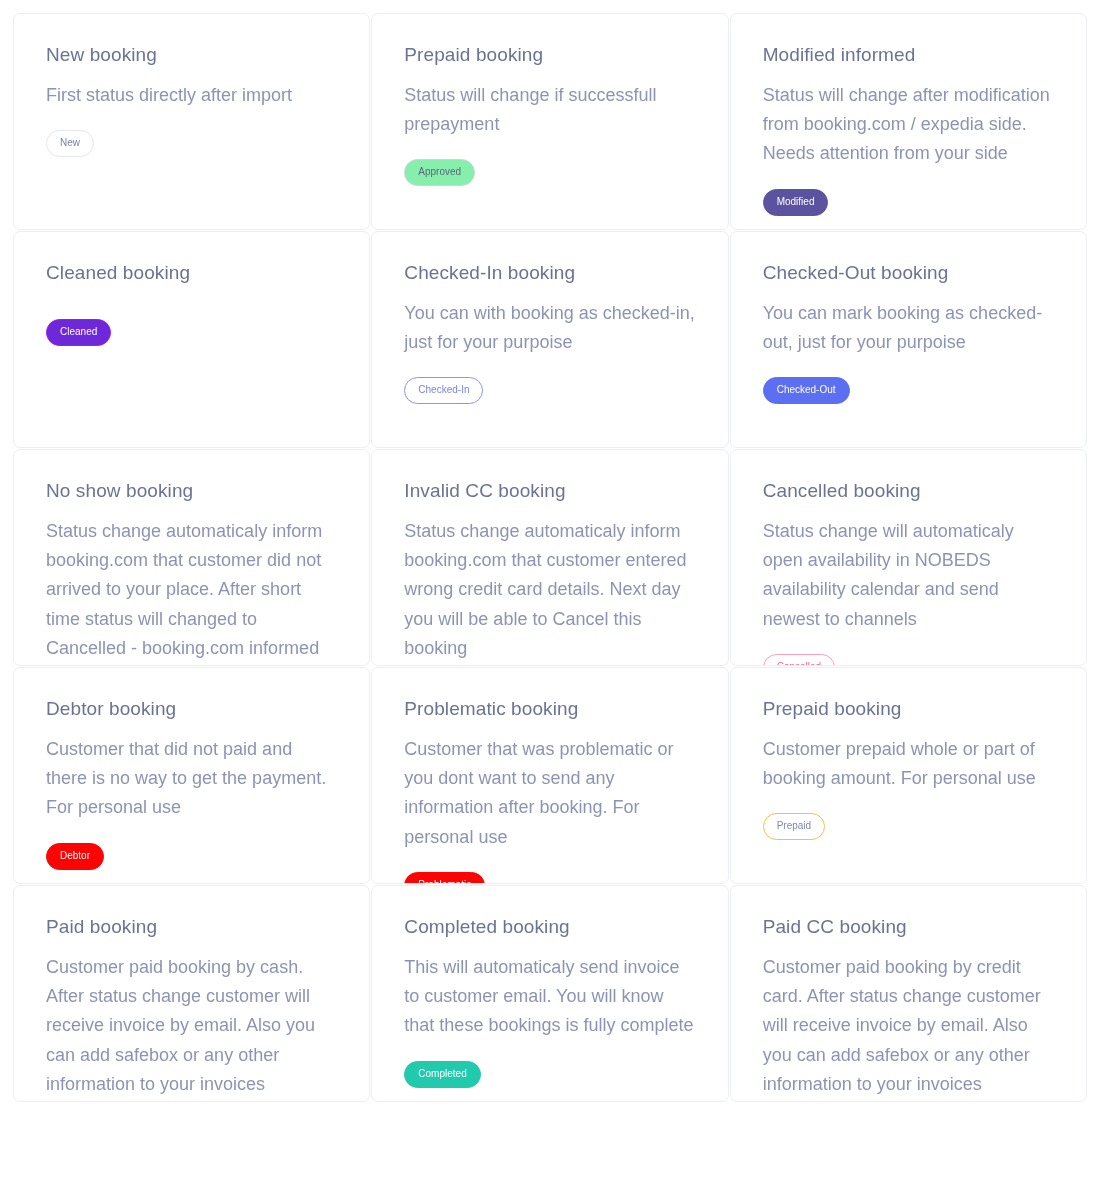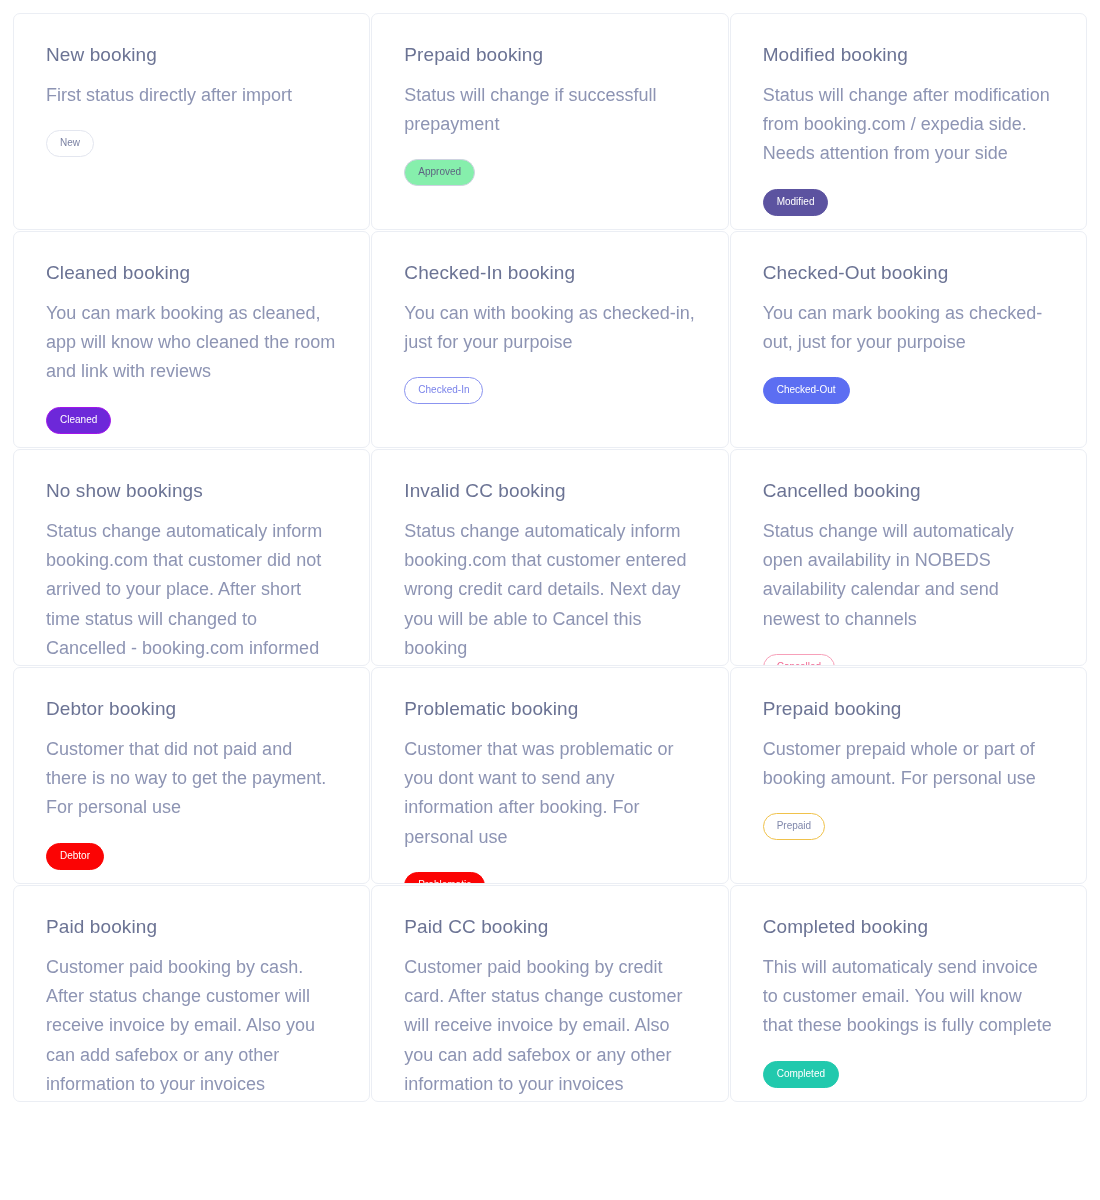--- a/index.html
+++ b/index.html
@@ -159,49 +159,48 @@
       </div>
     </div>
     <div class="status-card">
       <h3 class="card-title">Prepaid booking</h3>
       <p class="card-desc">Status will change if successfull prepayment</p>
       <div class="badge-row">
         <span class="badge v-approved" style="background: #86efac; border-color: rgb(206, 210, 224); color: rgb(93, 100, 129);">Approved</span>
       </div>
     </div>
     <div class="status-card">
-      <h3 class="card-title">Modified booking</h3>
+      <h3 class="card-title">Modified informed</h3>
       <p class="card-desc">Status will change after modification from booking.com / expedia side. Needs attention from your side</p>
       <div class="badge-row">
         <span class="badge v-modified" style="background: rgb(92, 83, 160); border-color: rgb(92, 83, 160); color: rgb(255, 255, 255);">Modified</span>
       </div>
     </div>
     <div class="status-card">
       <h3 class="card-title">Cleaned booking</h3>
-      <p class="card-desc">You can mark booking as cleaned, app will know who cleaned the room and link with reviews</p>
       <div class="badge-row">
         <span class="badge v-cleaned" style="background: #6d28d9; border-color: rgb(162, 20, 236); color: rgb(255, 255, 255);">Cleaned</span>
       </div>
     </div>
     <div class="status-card">
       <h3 class="card-title">Checked-In booking</h3>
       <p class="card-desc">You can with booking as checked-in, just for your purpoise</p>
       <div class="badge-row">
         <span class="badge v-checkedin" style="background: rgb(255, 255, 255); border-color: rgb(139, 148, 240); color: rgb(122, 131, 234);">Checked-In</span>
       </div>
     </div>
     <div class="status-card">
       <h3 class="card-title">Checked-Out booking</h3>
       <p class="card-desc">You can mark booking as checked-out, just for your purpoise</p>
       <div class="badge-row">
         <span class="badge v-checkedout" style="background: rgb(92, 110, 242); border-color: rgb(92, 110, 242); color: rgb(255, 255, 255);">Checked-Out</span>
       </div>
     </div>
     <div class="status-card">
-      <h3 class="card-title">No show bookings</h3>
+      <h3 class="card-title">No show booking</h3>
       <p class="card-desc">Status change automaticaly inform booking.com that customer did not arrived to your place. After short time status will changed to Cancelled - booking.com informed</p>
       <div class="badge-row">
         <span class="badge v-noshow" style="background: rgb(255, 255, 255); border-color: rgb(247, 120, 159); color: rgb(244, 80, 127);">No show</span>
       </div>
     </div>
     <div class="status-card">
       <h3 class="card-title">Invalid CC booking</h3>
       <p class="card-desc">Status change automaticaly inform booking.com that customer entered wrong credit card details. Next day you will be able to Cancel this booking</p>
       <div class="badge-row">
         <span class="badge v-invalidcc" style="background: rgb(247, 48, 110); border-color: rgb(247, 48, 110); color: rgb(255, 255, 255);">Invalid CC</span>
@@ -236,26 +235,26 @@
       </div>
     </div>
     <div class="status-card">
       <h3 class="card-title">Paid booking</h3>
       <p class="card-desc">Customer paid booking by cash. After status change customer will receive invoice by email. Also you can add safebox or any other information to your invoices</p>
       <div class="badge-row">
         <span class="badge v-paid" style="background: #c4b5fd; border-color: rgb(247, 176, 38); color: rgb(74, 58, 16);">Paid</span>
       </div>
     </div>
     <div class="status-card">
+      <h3 class="card-title">Completed booking</h3>
+      <p class="card-desc">This will automaticaly send invoice to customer email. You will know that these bookings is fully complete</p>
+      <div class="badge-row">
+        <span class="badge v-completed" style="background: rgb(33, 201, 173); border-color: rgb(33, 201, 173); color: rgb(255, 255, 255);">Completed</span>
+      </div>
+    </div>
+    <div class="status-card">
       <h3 class="card-title">Paid CC booking</h3>
       <p class="card-desc">Customer paid booking by credit card. After status change customer will receive invoice by email. Also you can add safebox or any other information to your invoices</p>
       <div class="badge-row">
         <span class="badge v-paidcc" style="background: rgb(247, 176, 38); border-color: rgb(247, 176, 38); color: rgb(74, 58, 16);">Paid CC</span>
       </div>
     </div>
-    <div class="status-card">
-      <h3 class="card-title">Completed booking</h3>
-      <p class="card-desc">This will automaticaly send invoice to customer email. You will know that these bookings is fully complete</p>
-      <div class="badge-row">
-        <span class="badge v-completed" style="background: rgb(33, 201, 173); border-color: rgb(33, 201, 173); color: rgb(255, 255, 255);">Completed</span>
-      </div>
-    </div>
   </div>
 
 </body></html>

